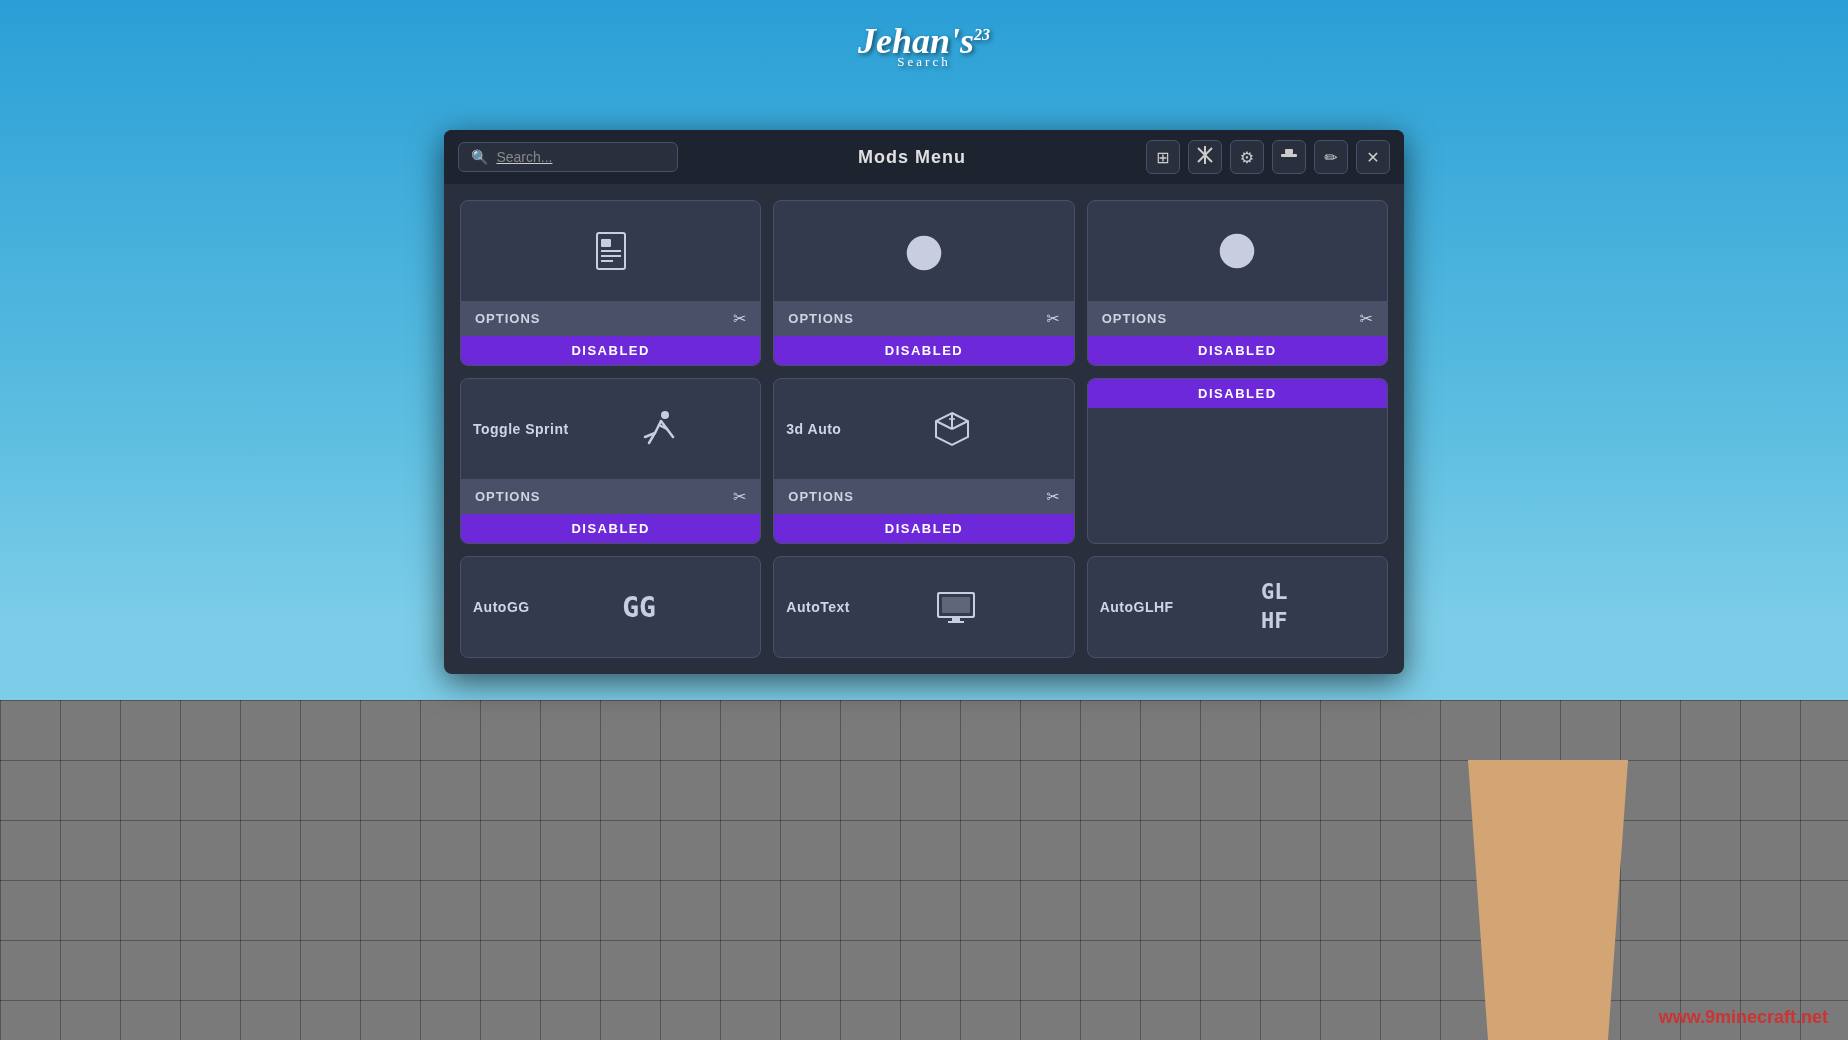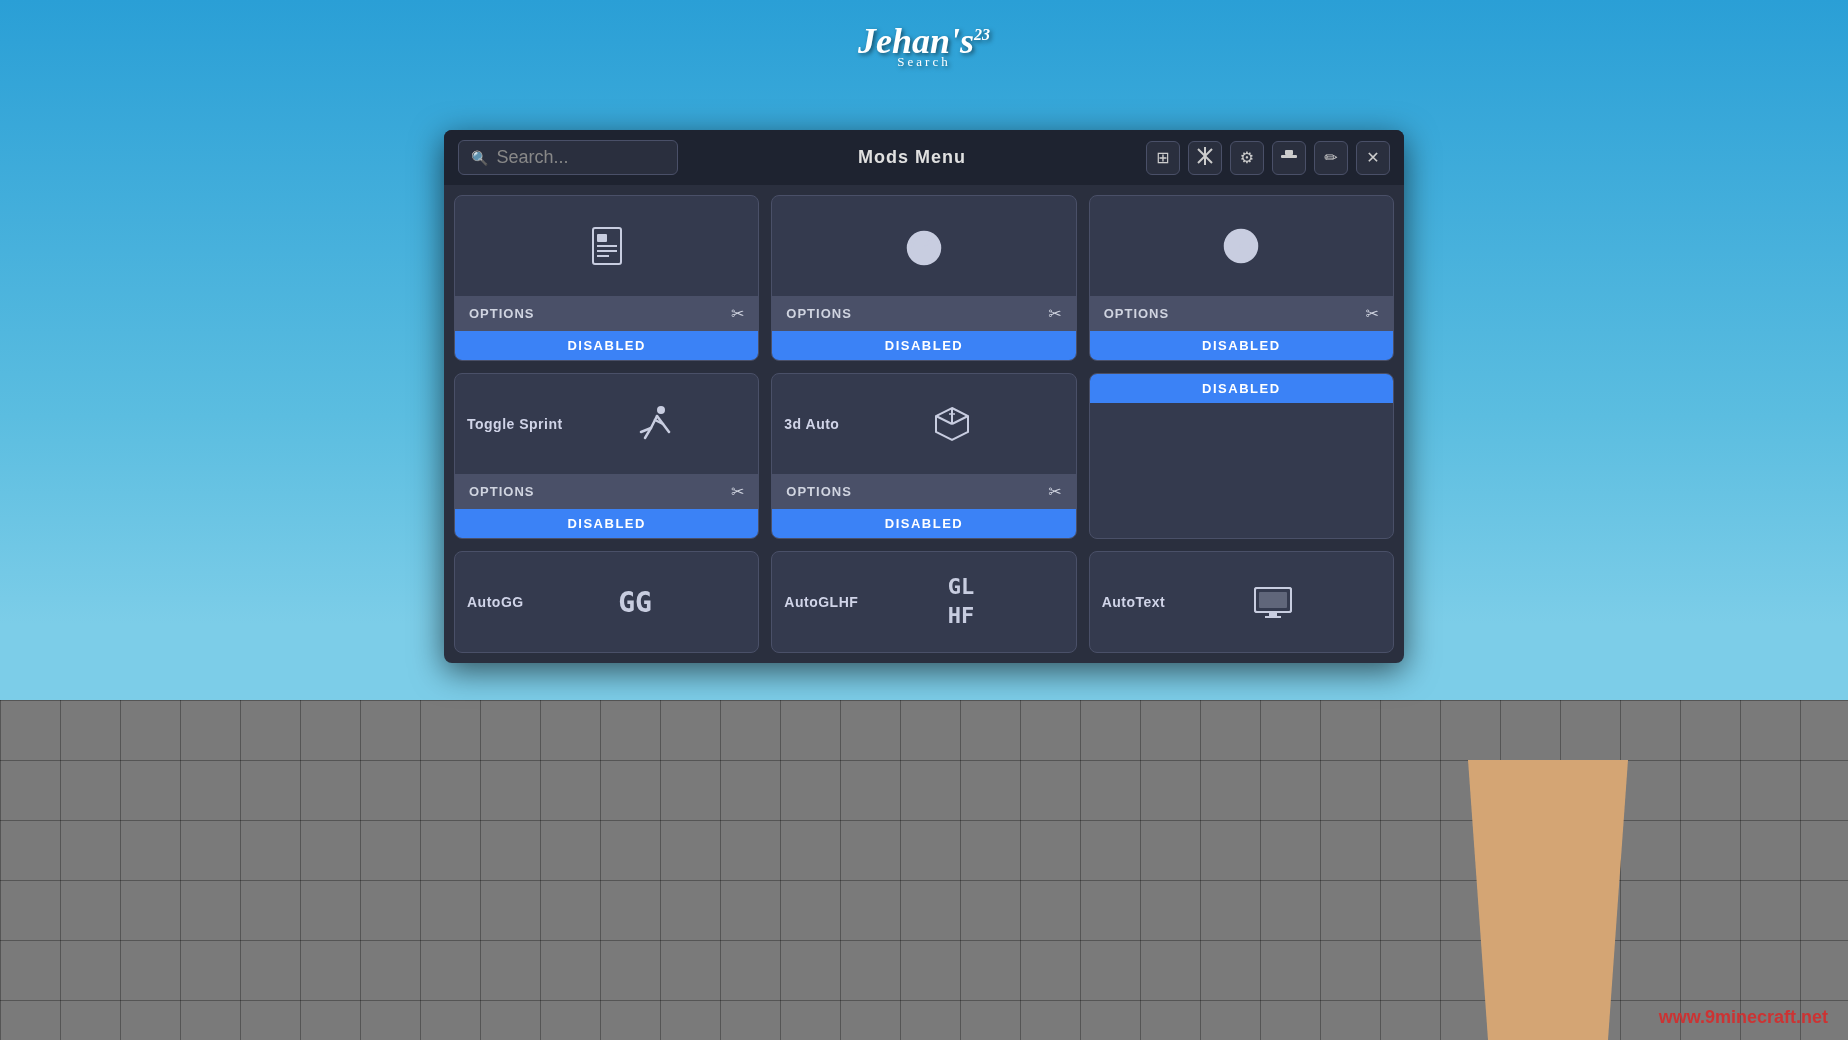--- a/index.html
+++ b/index.html
@@ -118,22 +118,23 @@
     .search-icon {
       color: #aaa;
       font-size: 14px;
     }
 
     .search-input {
       background: transparent;
       border: none;
       outline: none;
       color: #ccc;
-      font-size: 18px;
+      font-size: 14px;
       width: 160px;
+      text-decoration: underline;
     }
 
     .search-input::placeholder {
       color: #888;
     }
 
     .menu-title {
       flex: 1;
       text-align: center;
       color: #e0e0e0;
@@ -157,21 +158,21 @@
       display: flex;
       align-items: center;
       justify-content: center;
       cursor: pointer;
       color: #ccc;
       font-size: 16px;
     }
 
     
     .menu-content {
-      padding: 10px;
+      padding: 16px;
       overflow-y: auto;
       max-height: 550px;
       position: relative;
     }
 
     
     .menu-content::-webkit-scrollbar {
       width: 8px;
     }
     .menu-content::-webkit-scrollbar-track {
@@ -254,21 +255,21 @@
     
     .mod-status {
       text-align: center;
       padding: 7px;
       font-size: 13px;
       font-weight: 700;
       letter-spacing: 1.5px;
     }
 
     .mod-status.disabled {
-      background: #3b82f6;
+      background: #6d28d9;
       color: #fff;
     }
 
     
     .watermark {
       position: absolute;
       bottom: 12px;
       right: 20px;
       color: #cc3333;
       font-size: 18px;
@@ -445,40 +446,40 @@
         <div class="mod-card-top">
           <span class="mod-name">AutoGG</span>
           <div class="mod-icon" style="font-size:28px; font-weight:bold; color:#c8cde0; font-family:monospace;">
             GG
           </div>
         </div>
       </div>
 
       <div class="mod-card">
         <div class="mod-card-top">
-          <span class="mod-name">AutoGLHF</span>
-          <div class="mod-icon" style="font-size:22px; font-weight:bold; color:#c8cde0; font-family:monospace; line-height:1.3;">
-            GL<br>HF
-          </div>
-        </div>
-      </div>
-
-      <div class="mod-card">
-        <div class="mod-card-top">
           <span class="mod-name">AutoText</span>
           <div class="mod-icon">
             <svg viewBox="0 0 44 44" fill="none" xmlns="http://www.w3.org/2000/svg">
               <rect x="4" y="8" width="36" height="24" rx="2" stroke="#c8cde0" stroke-width="2" fill="#c8cde0"></rect>
               <rect x="4" y="8" width="36" height="24" rx="2" stroke="#c8cde0" stroke-width="2" fill="#343a4e"></rect>
               <rect x="8" y="12" width="28" height="16" rx="1" fill="#c8cde0" opacity="0.3"></rect>
               <rect x="18" y="32" width="8" height="4" fill="#c8cde0"></rect>
               <rect x="14" y="36" width="16" height="2" fill="#c8cde0"></rect>
             </svg>
           </div>
         </div>
       </div>
 
+      <div class="mod-card">
+        <div class="mod-card-top">
+          <span class="mod-name">AutoGLHF</span>
+          <div class="mod-icon" style="font-size:22px; font-weight:bold; color:#c8cde0; font-family:monospace; line-height:1.3;">
+            GL<br>HF
+          </div>
+        </div>
+      </div>
+
     </div>
   </div>
 
 </div>
 
 <div class="watermark" style="color: rgb(204, 51, 51);">www.9minecraft.net</div>
 
 </body></html>

